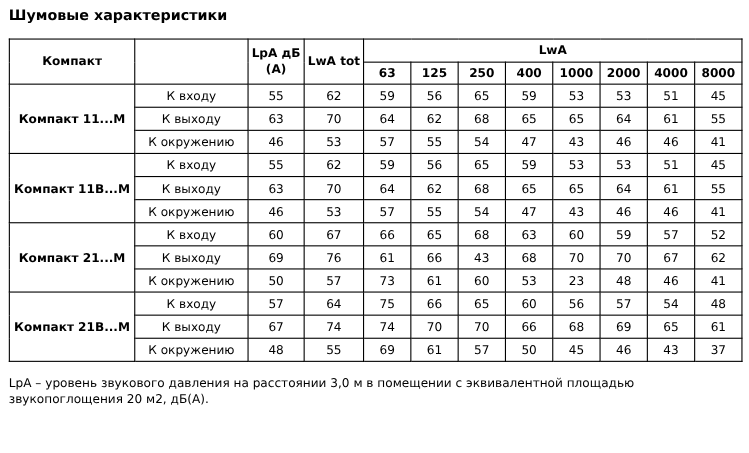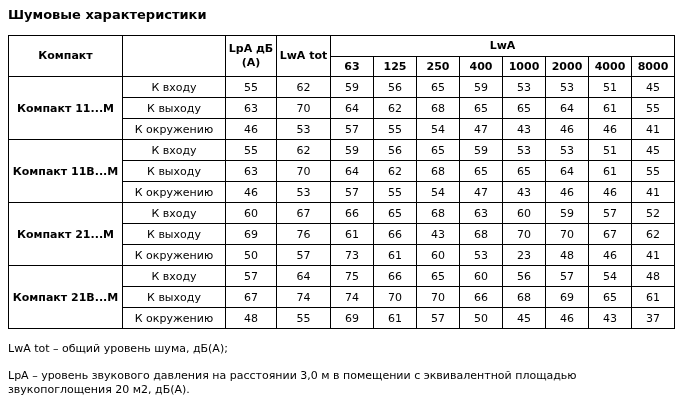--- a/index.html
+++ b/index.html
@@ -241,16 +241,15 @@
           <td>50</td>
           <td>45</td>
           <td>46</td>
           <td>43</td>
           <td>37</td>
         </tr>
       </tbody>
   </table>
 
   <div class="notes">
-    <div class="note">LwA tot – общий уровень шума, дБ(А);</div>
     <div class="note note-gap">LpA – уровень звукового давления на расстоянии 3,0 м в помещении с эквивалентной площадью звукопоглощения 20 м2, дБ(А).</div>
   </div>
 </div>
 
 </body></html>

